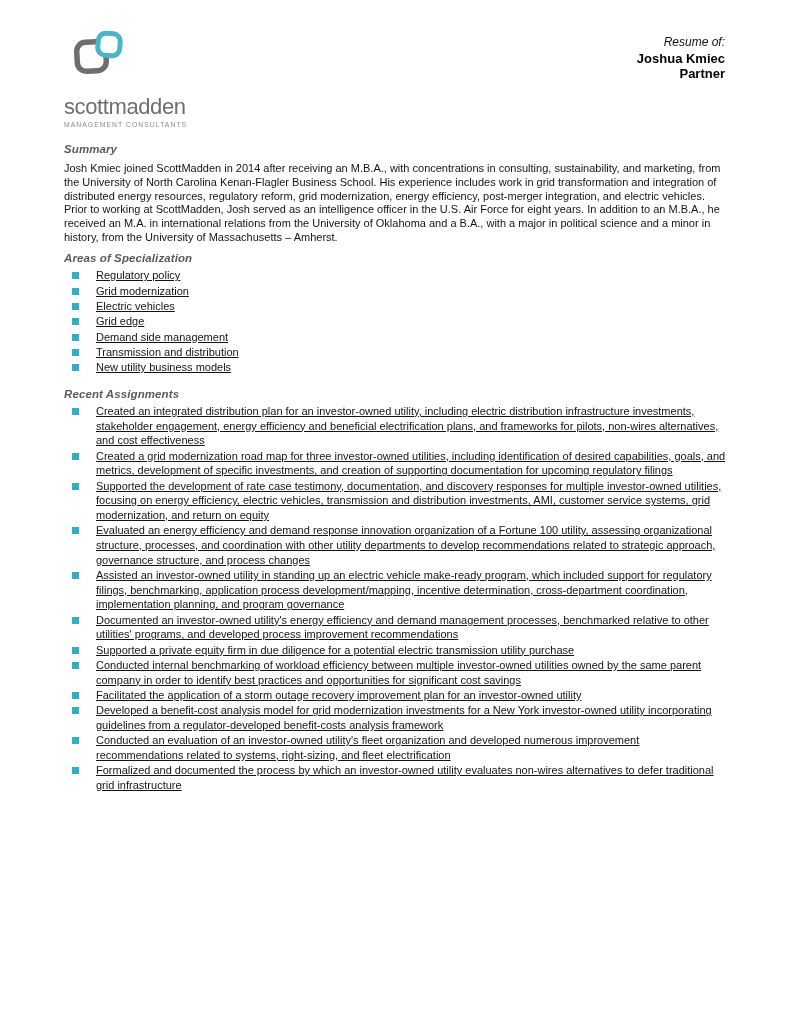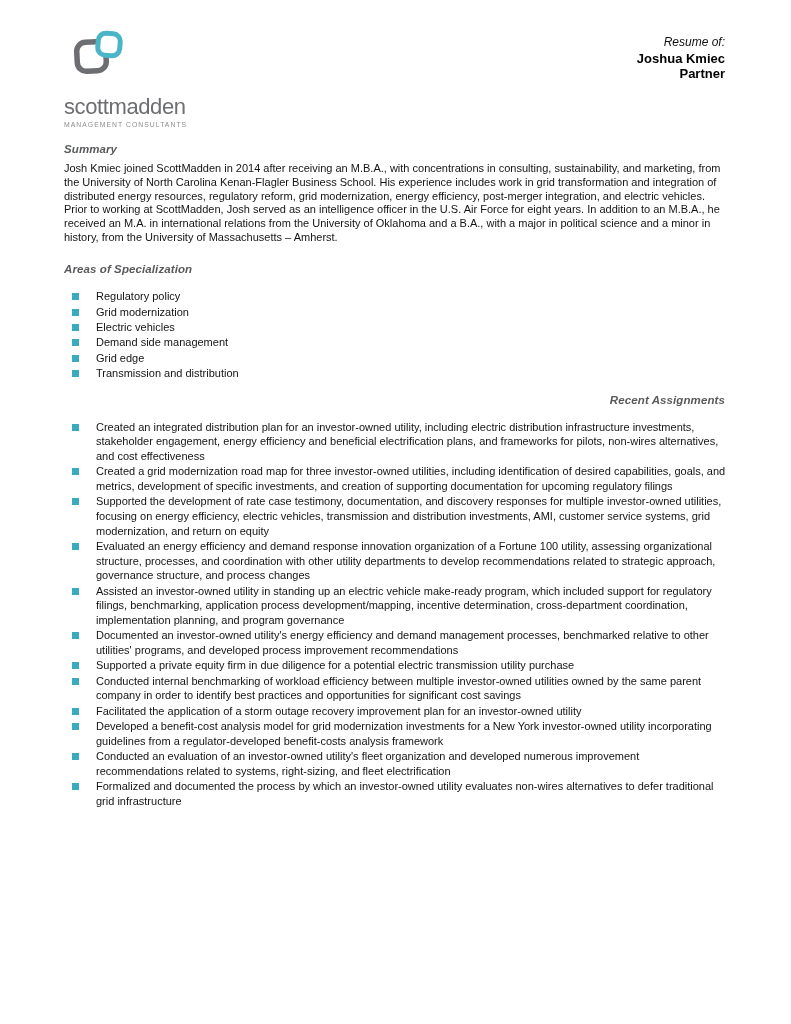--- a/index.html
+++ b/index.html
@@ -41,36 +41,37 @@
 
   
   .section-heading {
     font-size: 11.5px;
     font-weight: bold;
     font-style: italic;
     color: #58595b;
     letter-spacing: 0.1px;
   }
   .heading-summary { margin-top: 15px; }
-  .heading-areas { margin-top: 19px; }
-  .heading-assignments { margin-top: 13px; text-align: right; }
+  .heading-areas { margin-top: 8px; }
+  .heading-assignments { margin-top: 13px; }
 
   .summary-body {
     margin-top: 7px;
     font-size: 11px;
     line-height: 13.7px;
     color: #141414;
     width: 660px;
   }
 
   ul.bullet-list {
     list-style: none;
-    margin: 14px 0 0 0;
+    margin: 4px 0 0 0;
     padding: 0;
     width: 662px;
+    text-decoration: underline;
   }
   ul.bullet-list li {
     position: relative;
     padding-left: 32px;
     font-size: 11px;
     line-height: 14.7px;
     color: #141414;
     margin: 0 0 0.6px 0;
   }
   ul.bullet-list li .bullet {
@@ -122,33 +123,37 @@
         <span>Grid modernization</span>
       </li>
 
       <li>
         <span class="bullet"></span>
         <span>Electric vehicles</span>
       </li>
 
       <li>
         <span class="bullet"></span>
+        <span>Grid edge</span>
+      </li>
+
+      <li>
+        <span class="bullet"></span>
         <span>Demand side management</span>
       </li>
 
       <li>
         <span class="bullet"></span>
-        <span>Grid edge</span>
-      </li>
-
-      <li>
-        <span class="bullet"></span>
         <span>Transmission and distribution</span>
       </li>
 
+      <li>
+        <span class="bullet"></span>
+        <span>New utility business models</span>
+      </li>
     </ul>
 
   <div class="section-heading heading-assignments">Recent Assignments</div>
   <ul class="bullet-list">
 
       <li>
         <span class="bullet"></span>
         <span>Created an integrated distribution plan for an investor-owned utility, including electric distribution infrastructure investments, stakeholder engagement, energy efficiency and beneficial electrification plans, and frameworks for pilots, non-wires alternatives, and cost effectiveness</span>
       </li>
 

